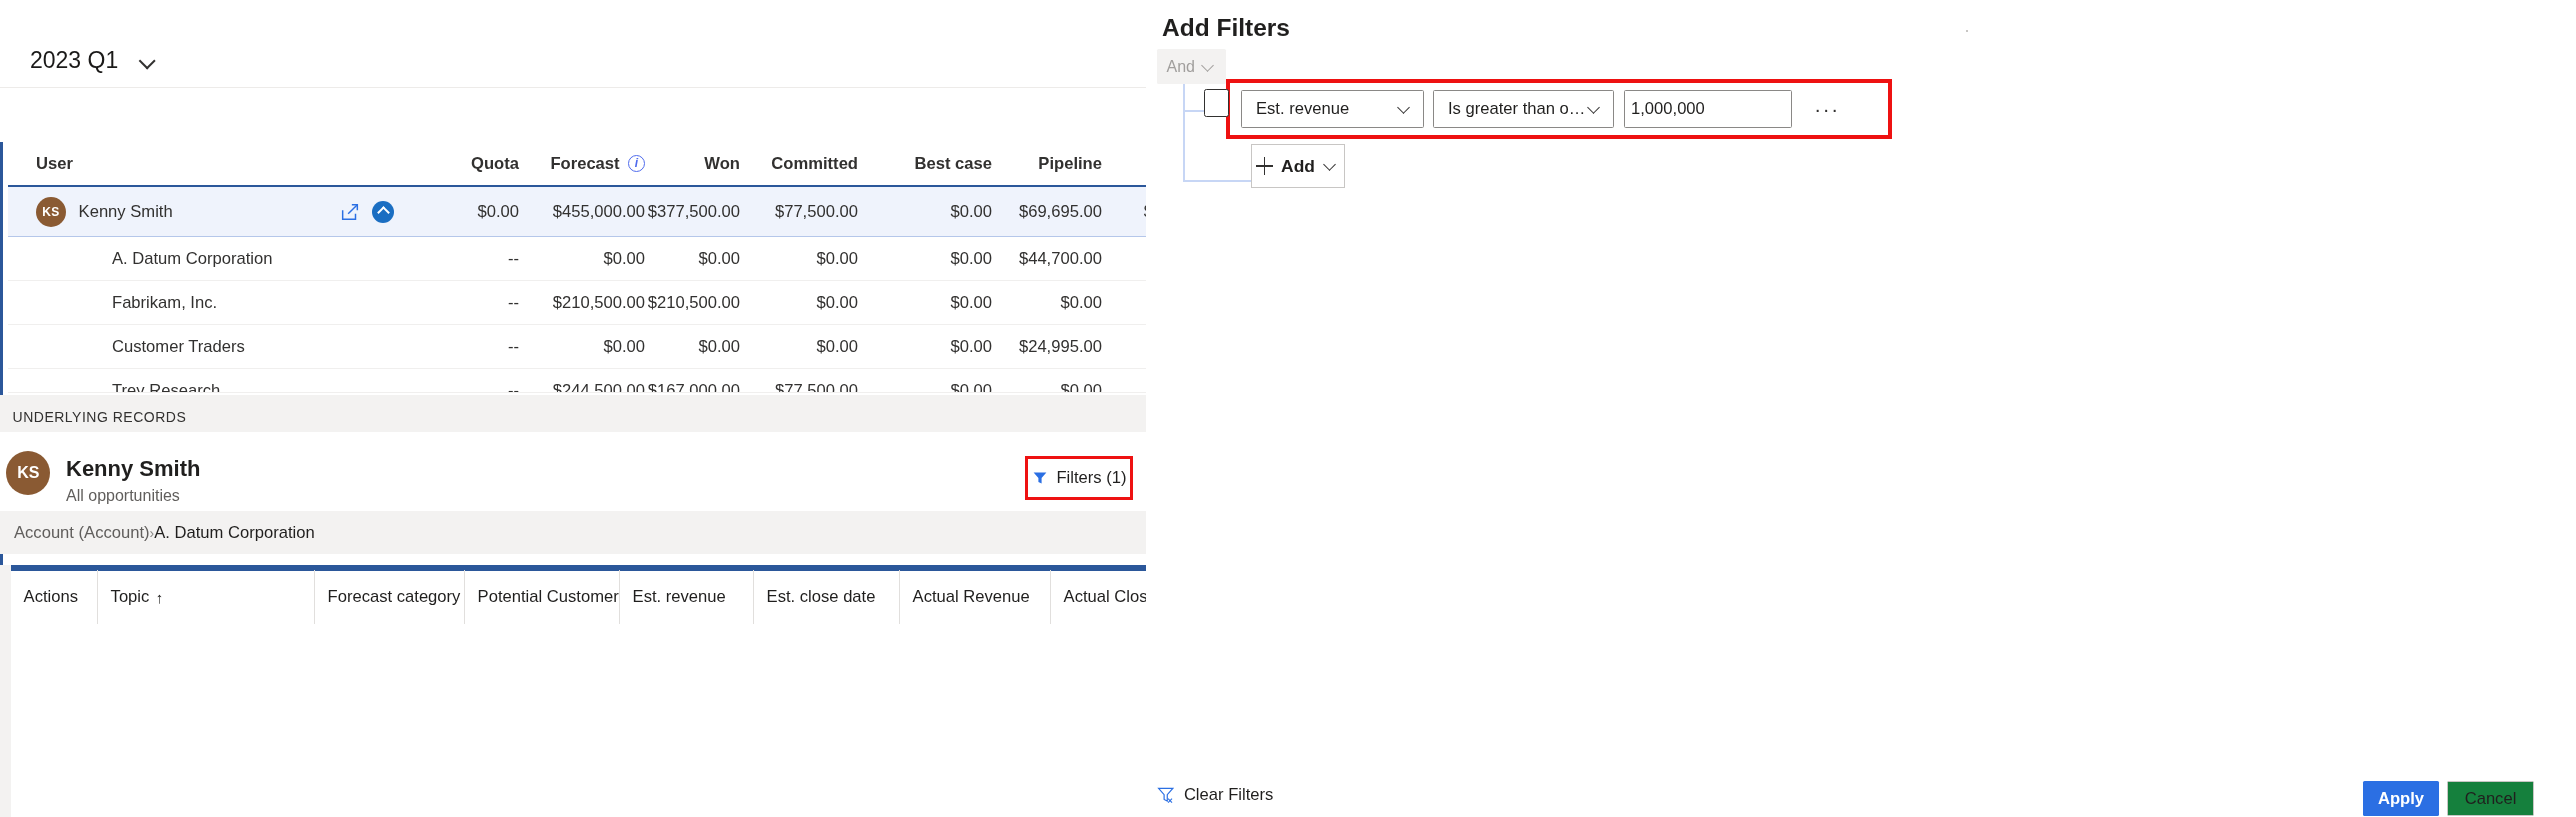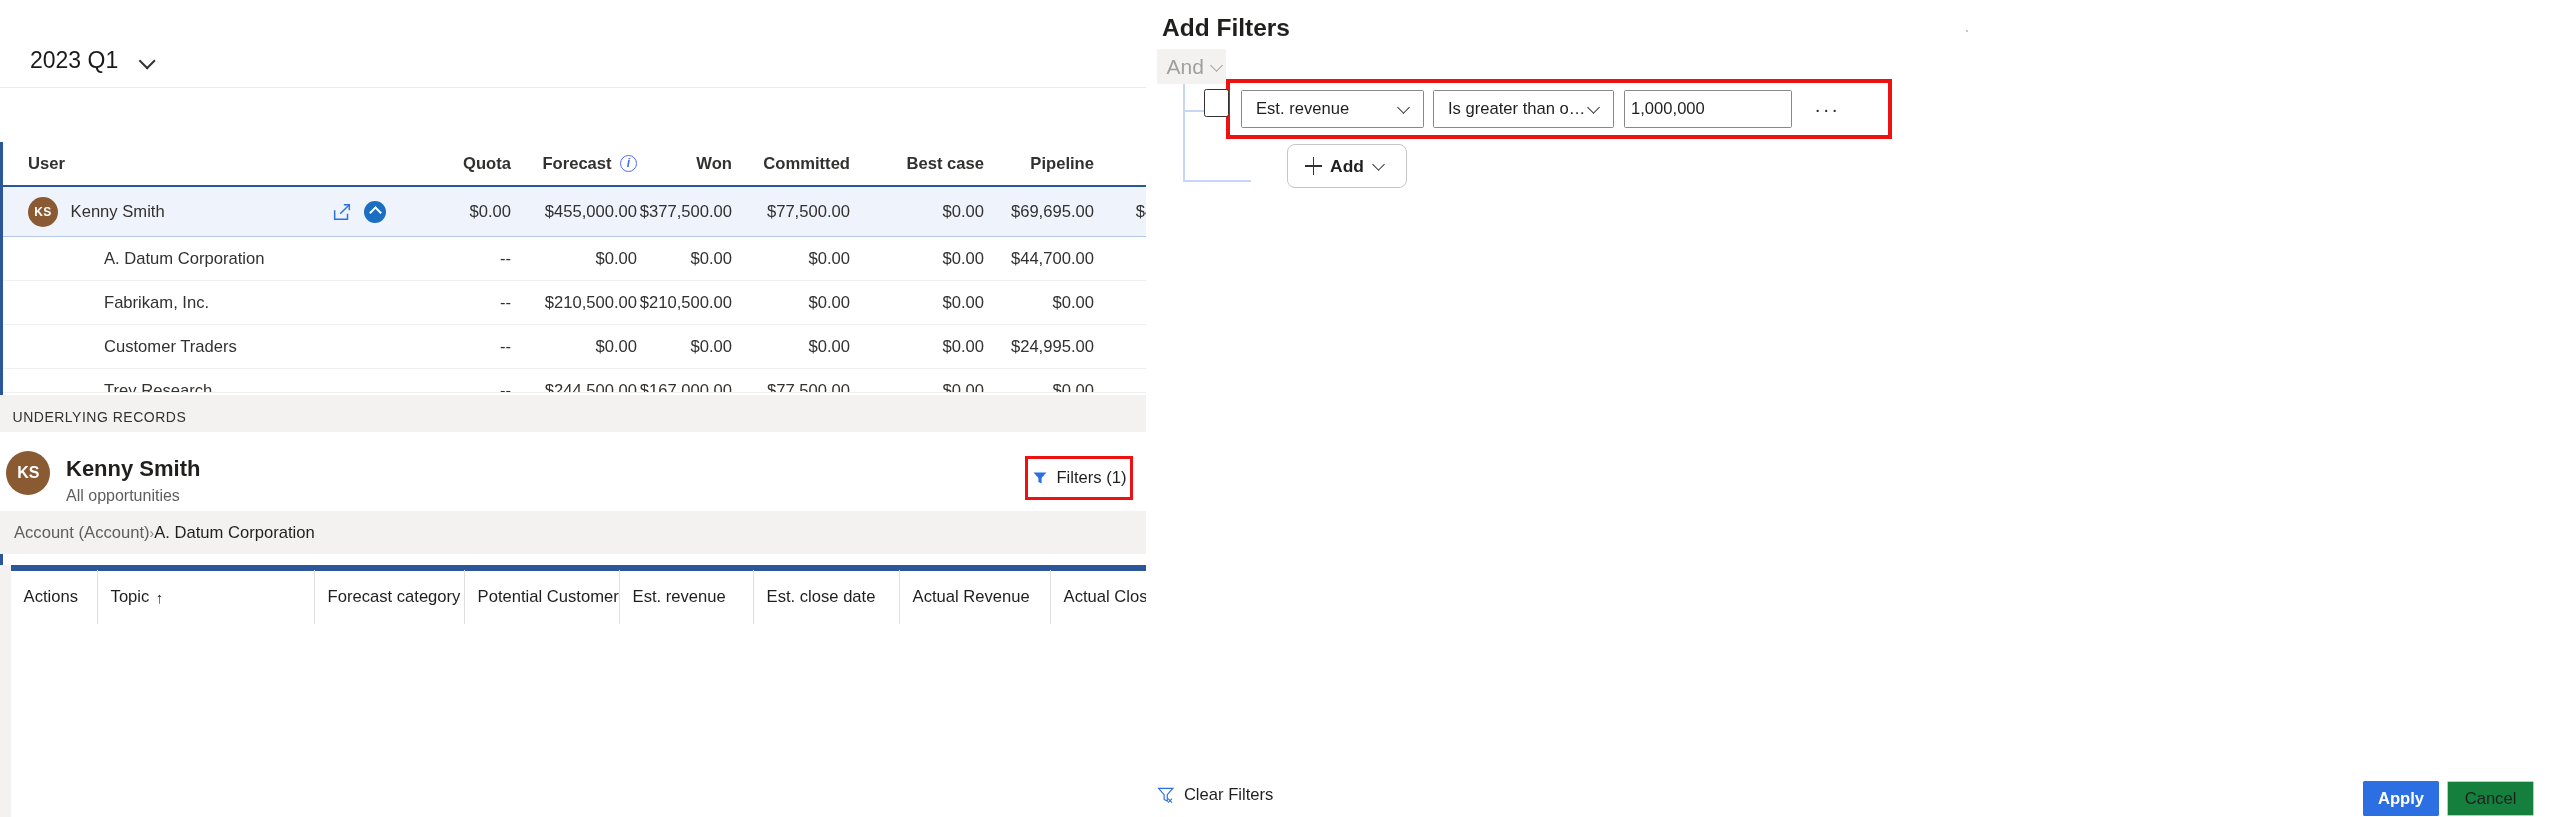--- a/index.html
+++ b/index.html
@@ -63,21 +63,21 @@
     content:""; position:absolute; left:50%; top:3.2px; transform:translateX(-50%);
     width:1.6px; height:10.3px; background:#4f6bed;
   }
   .drill-icon::before{
     content:""; position:absolute; left:50%; top:5.5px; transform:translateX(-50%);
     width:8px; height:5.5px; border:1.6px solid #4f6bed; border-top:none;
     border-radius:0 0 4px 4px;
   }
 
   
-  .fc-grid { position:absolute; left:0; top:142px; width:1146px; }
+  .fc-grid { position:absolute; left:0; top:142px; width:1146px;padding-left:8px; }
   .fc-head {
     display:flex; align-items:center; height: 43px;
     font-size: 16.6px; color:#323130; font-weight:600;
   }
   .fc-row {
     display:flex; align-items:center; height: 43px;
     font-size: 16.6px; color:#323130;
     border-bottom: 0.8px solid #f0efee;
     position:relative;
   }
@@ -208,21 +208,21 @@
     background:#ffffff;
   }
   .rp-title {
     position:absolute; left:16px; top:14px;
     font-size:24.5px; font-weight:700; color:#201f1e;
   }
   .and-chip {
     position:absolute; left:11px; top:49px;
     width: 69px; height:35px; background:#f3f2f1; border-radius:1.6px;
     display:flex;align-items:center; gap:6.3px; padding-left:9.5px;
-    font-size:21px;color:#a19f9d; cursor:pointer;
+    font-size:16px;color:#a19f9d; cursor:pointer;
   }
   .and-chip .chev::before{ border-color:#a19f9d; width:8px;height:8px;border-width:1.6px; }
 
   .tree-v { position:absolute; left:37px; top:84px; width:1.6px; height:98px; background:#c7d6f5; }
   .tree-h1{ position:absolute; left:37px; top:110px; width:28px; height:1.6px; background:#c7d6f5; }
   .tree-h2{ position:absolute; left:37px; top:180px; width:68px; height:1.6px; background:#c7d6f5; }
 
   .filter-hl {
     position:absolute; left:80px; top:79px;
     width: 666px; height:60px;
@@ -249,24 +249,24 @@
     font-size:16.6px;color:#201f1e; cursor:text;
   }
   .ellipsis-btn {
     position:absolute; left:665px; top:95px; width:32px;height:28px;
     display:flex;align-items:center;justify-content:center;
     color:#323130; font-size:20.5px; letter-spacing:1.6px; cursor:pointer;
   }
 
   .add-btn {
     position:absolute; left:105px; top:144px;
-    width:120px;height:44px; background:#fff;
-    border:0.8px solid #c8c6c4; border-radius:8px;
+    width:94px;height:44px; background:#fff;
+    border:0.8px solid #c8c6c4; border-radius:0;
     display:flex;align-items:center;justify-content:center;gap:8px;
-    font-size:17.4px; font-weight:600; color:#201f1e; cursor:pointer;margin-left:36px;
+    font-size:17.4px; font-weight:600; color:#201f1e; cursor:pointer;
   }
   .plus { position:relative; width:17.4px;height:17.4px; flex:none; }
   .plus::before{content:"";position:absolute;left:0;top:8px;width:17.4px;height:1.6px;background:#323130;}
   .plus::after {content:"";position:absolute;left:8px;top:0;width:1.6px;height:17.4px;background:#323130;}
 
   .clear-filters {
     position:absolute; left:11px; top:785px;
     display:flex; align-items:center; gap:9.5px;
     font-size:16.6px; color:#201f1e; cursor:pointer;
   }

